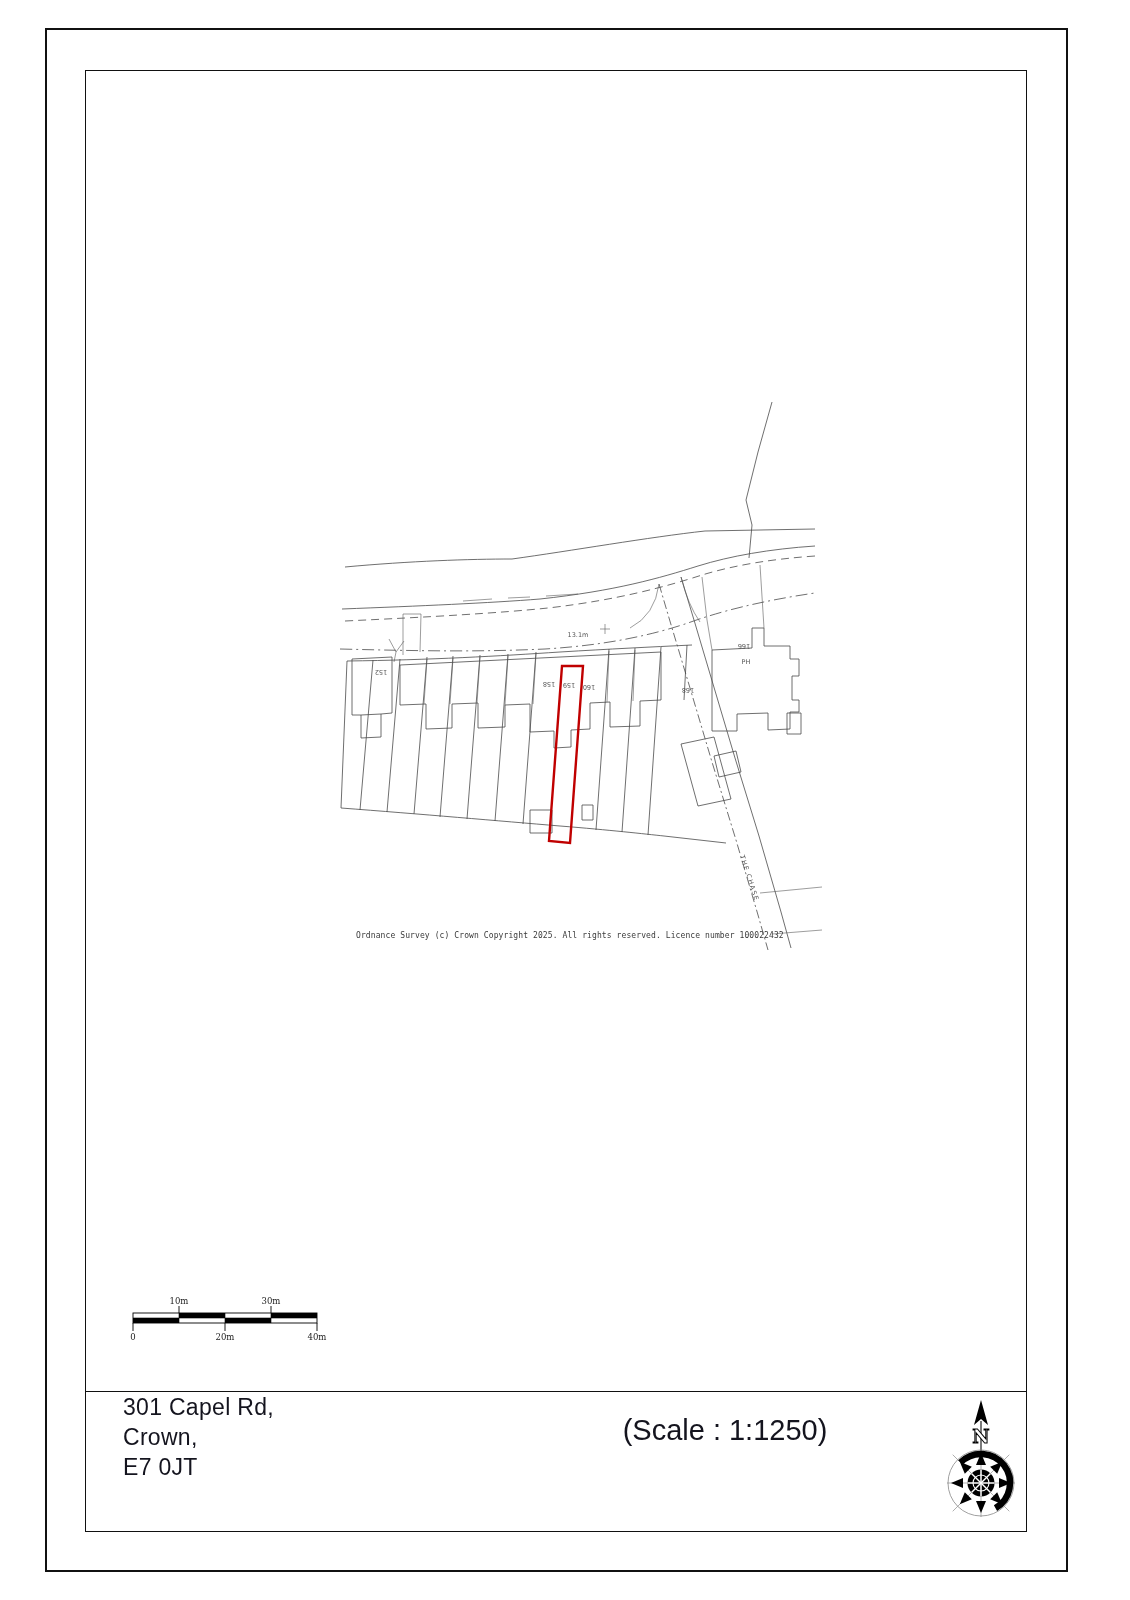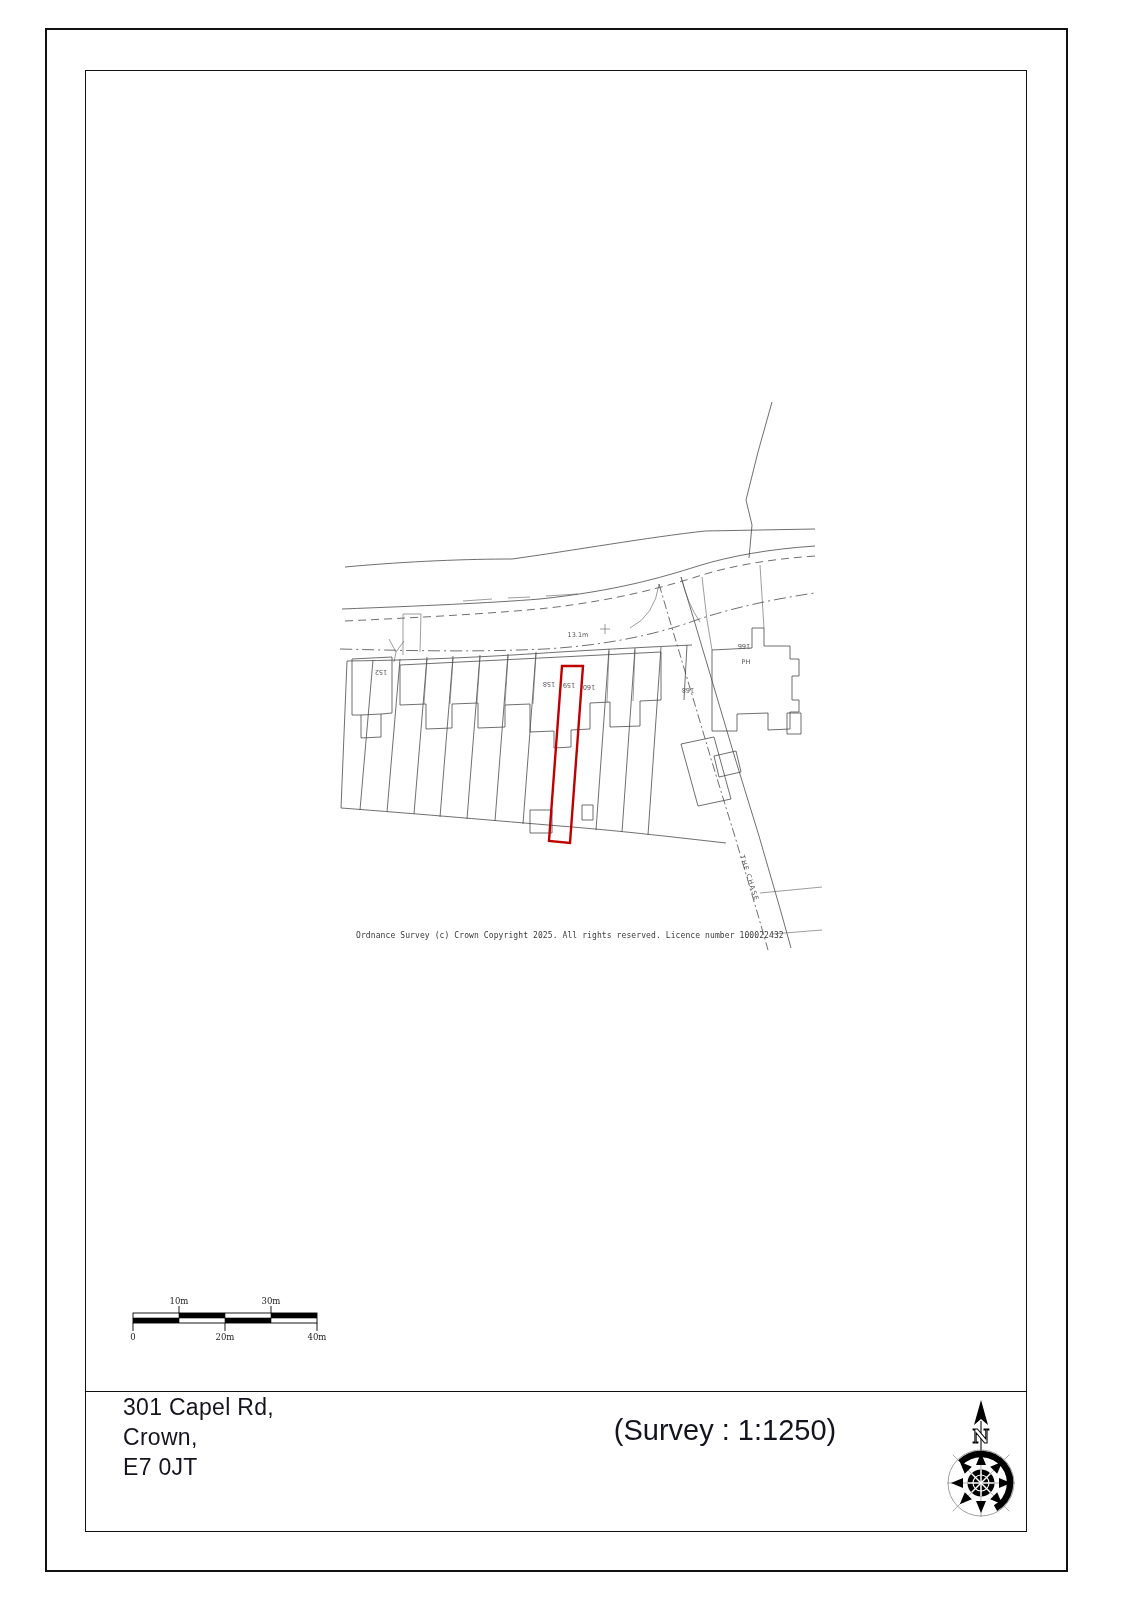--- a/index.html
+++ b/index.html
@@ -110,21 +110,21 @@
   <text class="sbtext" x="225" y="1340" text-anchor="middle">20m</text>
   <text class="sbtext" x="317" y="1340" text-anchor="middle">40m</text>
 </svg>
 
 <div class="abs address">
   <div>301 Capel Rd,</div>
   <div>Crown,</div>
   <div>E7 0JT</div>
 </div>
 
-<div class="abs scale-text">(Survey : 1:1250)</div>
+<div class="abs scale-text">(Scale : 1:1250)</div>
 
 <svg class="abs compass-svg" width="110" height="130" viewBox="0 0 110 130">
   <g>
     <line x1="56" y1="26" x2="56" y2="60" stroke="#222" stroke-width="1.2"></line>
     <path d="M 56,5 L 49,30 L 56,24 L 63,30 Z" fill="#000"></path>
   </g>
   <g stroke="#777" stroke-width="0.6">
     <line x1="27.7" y1="59.7" x2="84.3" y2="116.3"></line>
     <line x1="27.7" y1="116.3" x2="84.3" y2="59.7"></line>
     <line x1="22" y1="88" x2="90" y2="88"></line>

